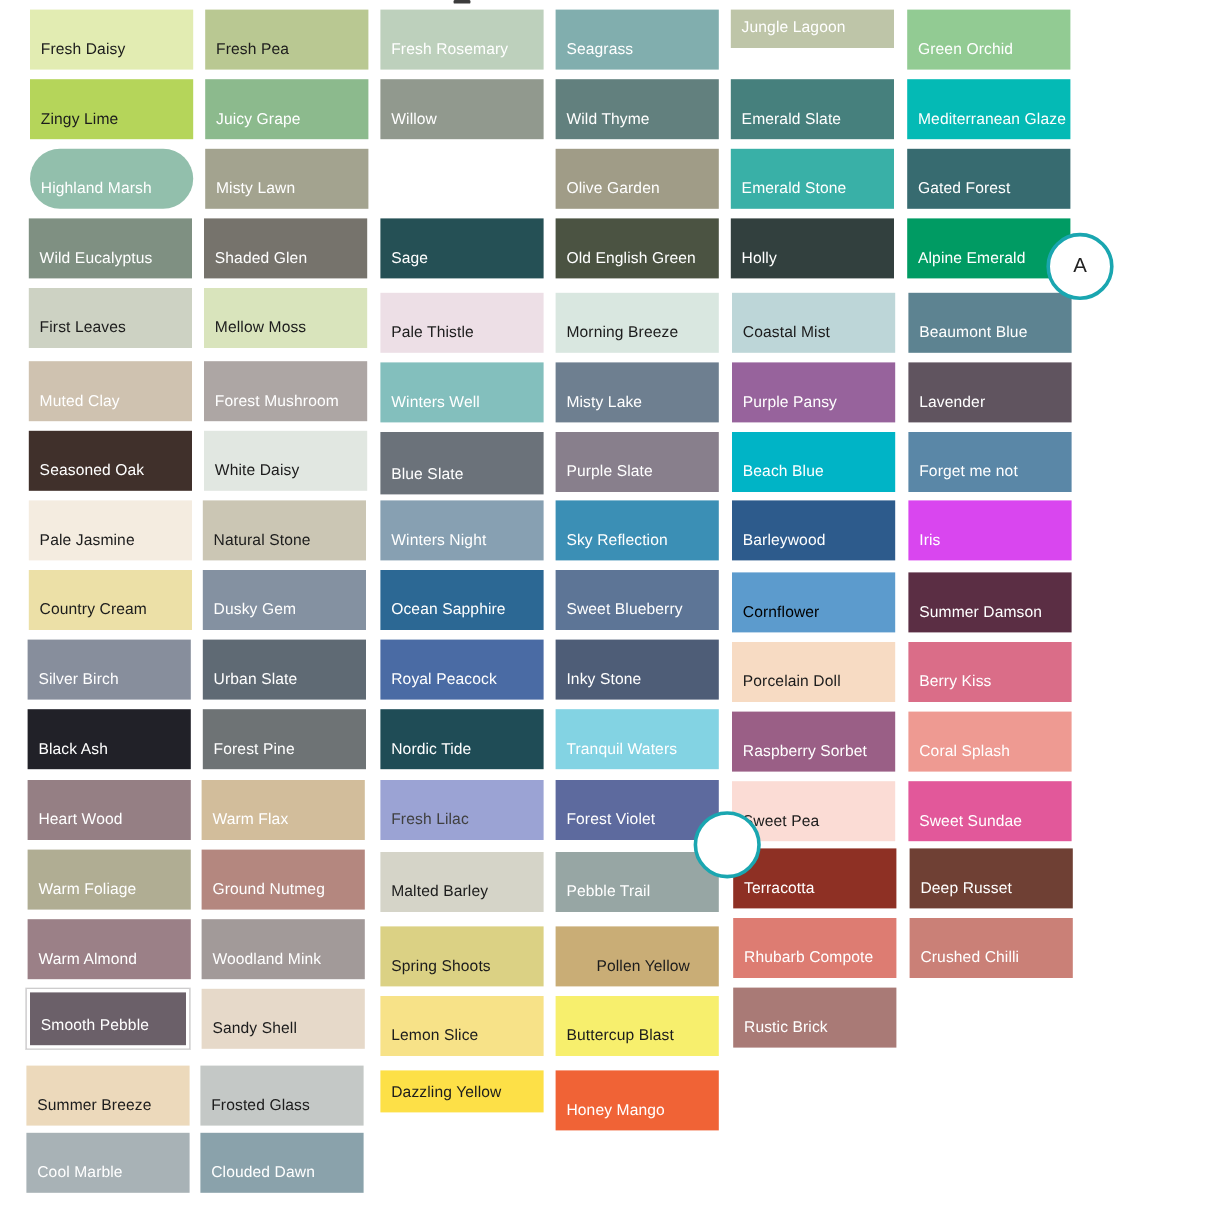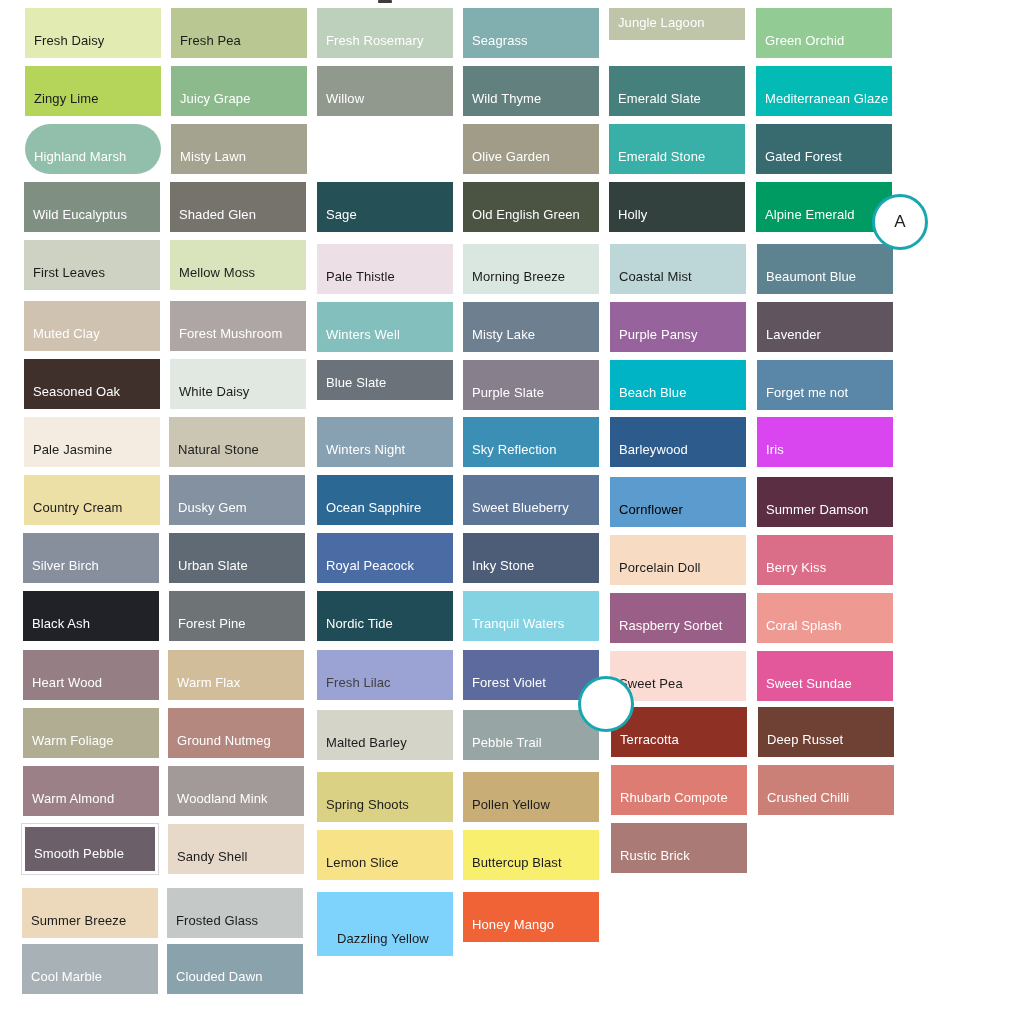--- a/index.html
+++ b/index.html
@@ -170,21 +170,21 @@
     </div>
     <div class="swatch" style="left: 757px; top: 302px; width: 136px; height: 50px; background: rgb(96, 84, 95);">
       <span class="swatch-label" style="color: rgb(255, 255, 255);">Lavender</span>
     </div>
     <div class="swatch" style="left: 24px; top: 359px; width: 136px; height: 50px; background: rgb(64, 48, 43);">
       <span class="swatch-label" style="color: rgb(255, 255, 255);">Seasoned Oak</span>
     </div>
     <div class="swatch" style="left: 170px; top: 359px; width: 136px; height: 50px; background: rgb(225, 231, 225);">
       <span class="swatch-label" style="color: rgb(28, 28, 28);">White Daisy</span>
     </div>
-    <div class="swatch" style="left: 317px; top: 360px; width: 136px; height: 40px; background: rgb(107, 114, 122);">
+    <div class="swatch" style="left: 317px; top: 360px; width: 136px; height: 52px; background: rgb(107, 114, 122);">
       <span class="swatch-label" style="color: rgb(255, 255, 255);">Blue Slate</span>
     </div>
     <div class="swatch" style="left: 463px; top: 360px; width: 136px; height: 50px; background: rgb(136, 127, 140);">
       <span class="swatch-label" style="color: rgb(255, 255, 255);">Purple Slate</span>
     </div>
     <div class="swatch" style="left: 610px; top: 360px; width: 136px; height: 50px; background: rgb(0, 180, 198);">
       <span class="swatch-label" style="color: rgb(255, 255, 255);">Beach Blue</span>
     </div>
     <div class="swatch" style="left: 757px; top: 360px; width: 136px; height: 50px; background: rgb(90, 135, 167);">
       <span class="swatch-label" style="color: rgb(255, 255, 255);">Forget me not</span>
@@ -299,21 +299,21 @@
     </div>
     <div class="swatch" style="left: 23px; top: 766px; width: 136px; height: 50px; background: rgb(155, 128, 135);">
       <span class="swatch-label" style="color: rgb(255, 255, 255);">Warm Almond</span>
     </div>
     <div class="swatch" style="left: 168px; top: 766px; width: 136px; height: 50px; background: rgb(162, 154, 153);">
       <span class="swatch-label" style="color: rgb(255, 255, 255);">Woodland Mink</span>
     </div>
     <div class="swatch" style="left: 317px; top: 772px; width: 136px; height: 50px; background: rgb(219, 209, 132);">
       <span class="swatch-label" style="color: rgb(28, 28, 28);">Spring Shoots</span>
     </div>
-    <div class="swatch" style="left: 463px; top: 772px; width: 136px; height: 50px; background: rgb(201, 173, 118);">
+    <div class="swatch" style="left: 463px; top: 772px; width: 136px; height: 50px; background: rgb(201, 173, 118); padding-left: 25px;">
       <span class="swatch-label" style="color: rgb(28, 28, 28);">Pollen Yellow</span>
     </div>
     <div class="swatch" style="left: 611px; top: 765px; width: 136px; height: 50px; background: rgb(221, 124, 114);">
       <span class="swatch-label" style="color: rgb(255, 255, 255);">Rhubarb Compote</span>
     </div>
     <div class="swatch" style="left: 758px; top: 765px; width: 136px; height: 50px; background: rgb(202, 128, 119);">
       <span class="swatch-label" style="color: rgb(255, 255, 255);">Crushed Chilli</span>
     </div>
     <div class="swatch selected" style="left: 22px; top: 824px; width: 136px; height: 50px; background: rgb(107, 96, 105);">
       <span class="swatch-label" style="color: rgb(255, 255, 255);">Smooth Pebble</span>
@@ -329,21 +329,21 @@
     </div>
     <div class="swatch" style="left: 611px; top: 823px; width: 136px; height: 50px; background: rgb(169, 122, 118);">
       <span class="swatch-label" style="color: rgb(255, 255, 255);">Rustic Brick</span>
     </div>
     <div class="swatch" style="left: 22px; top: 888px; width: 136px; height: 50px; background: rgb(236, 217, 187);">
       <span class="swatch-label" style="color: rgb(28, 28, 28);">Summer Breeze</span>
     </div>
     <div class="swatch" style="left: 167px; top: 888px; width: 136px; height: 50px; background: rgb(196, 200, 198);">
       <span class="swatch-label" style="color: rgb(28, 28, 28);">Frosted Glass</span>
     </div>
-    <div class="swatch" style="left: 317px; top: 892px; width: 136px; height: 64px; background: #7dd3fc; padding-left: 11px;">
+    <div class="swatch" style="left: 317px; top: 892px; width: 136px; height: 35px; background: #fde047;">
       <span class="swatch-label" style="color: rgb(28, 28, 28);">Dazzling Yellow</span>
     </div>
     <div class="swatch" style="left: 463px; top: 892px; width: 136px; height: 50px; background: rgb(240, 99, 54);">
       <span class="swatch-label" style="color: rgb(255, 255, 255);">Honey Mango</span>
     </div>
     <div class="swatch" style="left: 22px; top: 944px; width: 136px; height: 50px; background: rgb(168, 178, 182);">
       <span class="swatch-label" style="color: rgb(255, 255, 255);">Cool Marble</span>
     </div>
     <div class="swatch" style="left: 167px; top: 944px; width: 136px; height: 50px; background: rgb(138, 162, 171);">
       <span class="swatch-label" style="color: rgb(255, 255, 255);">Clouded Dawn</span>

